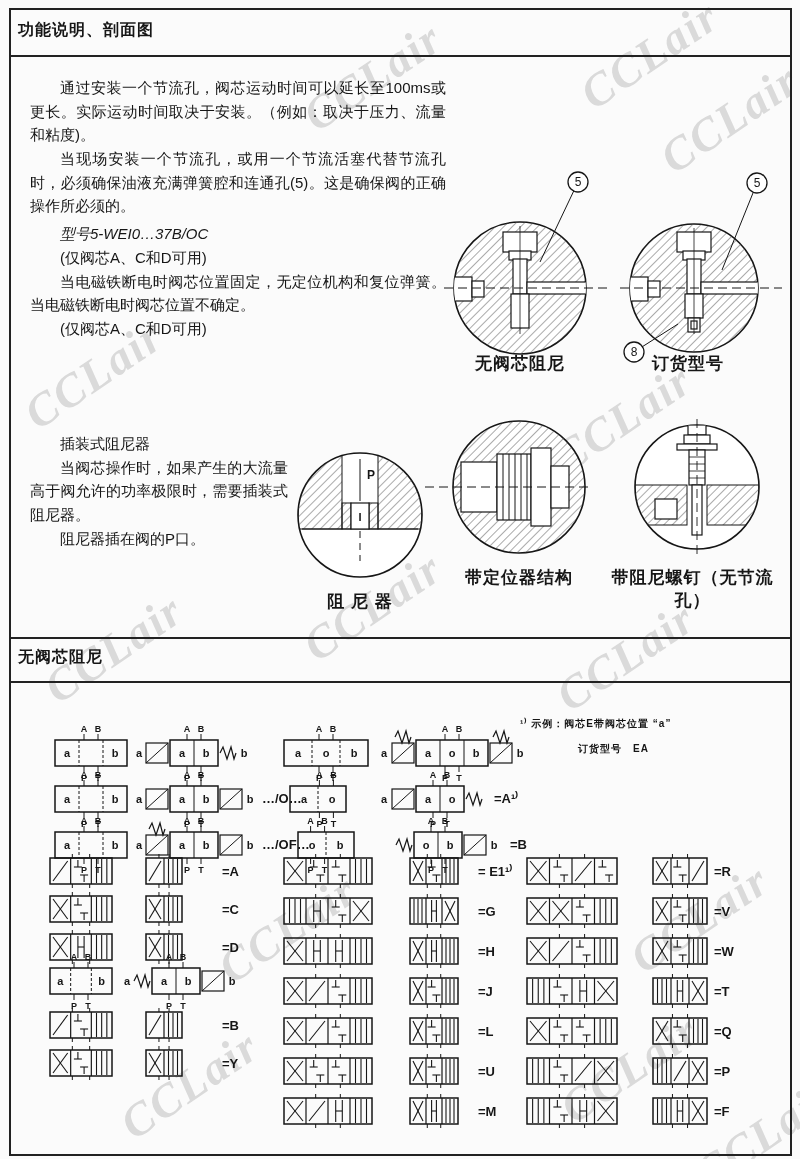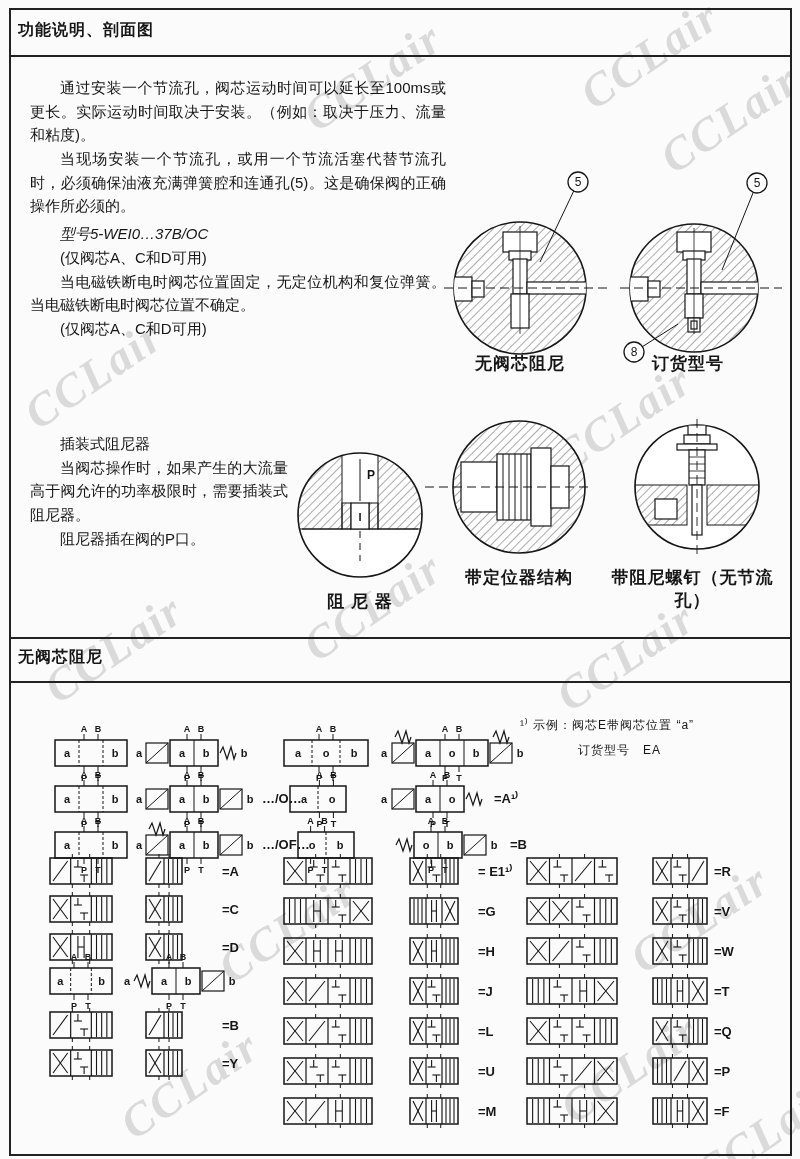--- a/index.html
+++ b/index.html
@@ -9,21 +9,21 @@
       font-size:46px;color:rgba(172,172,172,0.42);transform:rotate(-34deg);letter-spacing:2px;
       white-space:nowrap;z-index:1;}
   .frame{position:absolute;left:9px;top:8px;width:779px;height:1144px;border:2px solid #222;z-index:2;}
   .rule{position:absolute;left:9px;width:783px;height:0;border-top:2px solid #222;z-index:2;}
   .sec-title{position:absolute;font-size:16px;font-weight:bold;letter-spacing:1px;z-index:3;}
   .col{position:absolute;z-index:3;}
   .para{margin:0;font-size:15px;line-height:1.58;text-align:justify;color:#161616;}
   .para.ind{text-indent:2em;}
   .para.gap{margin-top:4px;font-style:italic;}
   .cap{position:absolute;font-size:17px;font-weight:bold;text-align:center;z-index:4;letter-spacing:1px;}
-  .note-line{position:absolute;font-size:12px;font-weight:normal;z-index:4;letter-spacing:1px;}
+  .note-line{position:absolute;font-size:10px;font-weight:bold;z-index:4;letter-spacing:1px;}
   #gfx{position:absolute;left:0;top:0;z-index:4;}
 </style>
 </head>
 <body>
 
 <div class="page">
   <div id="wmlayer">
       <div class="wm" style="left: 295px; top: 50px;">CCLair</div>
       <div class="wm" style="left: 572px; top: 28px;">CCLair</div>
       <div class="wm" style="left: 652px; top: 92px;">CCLair</div>

